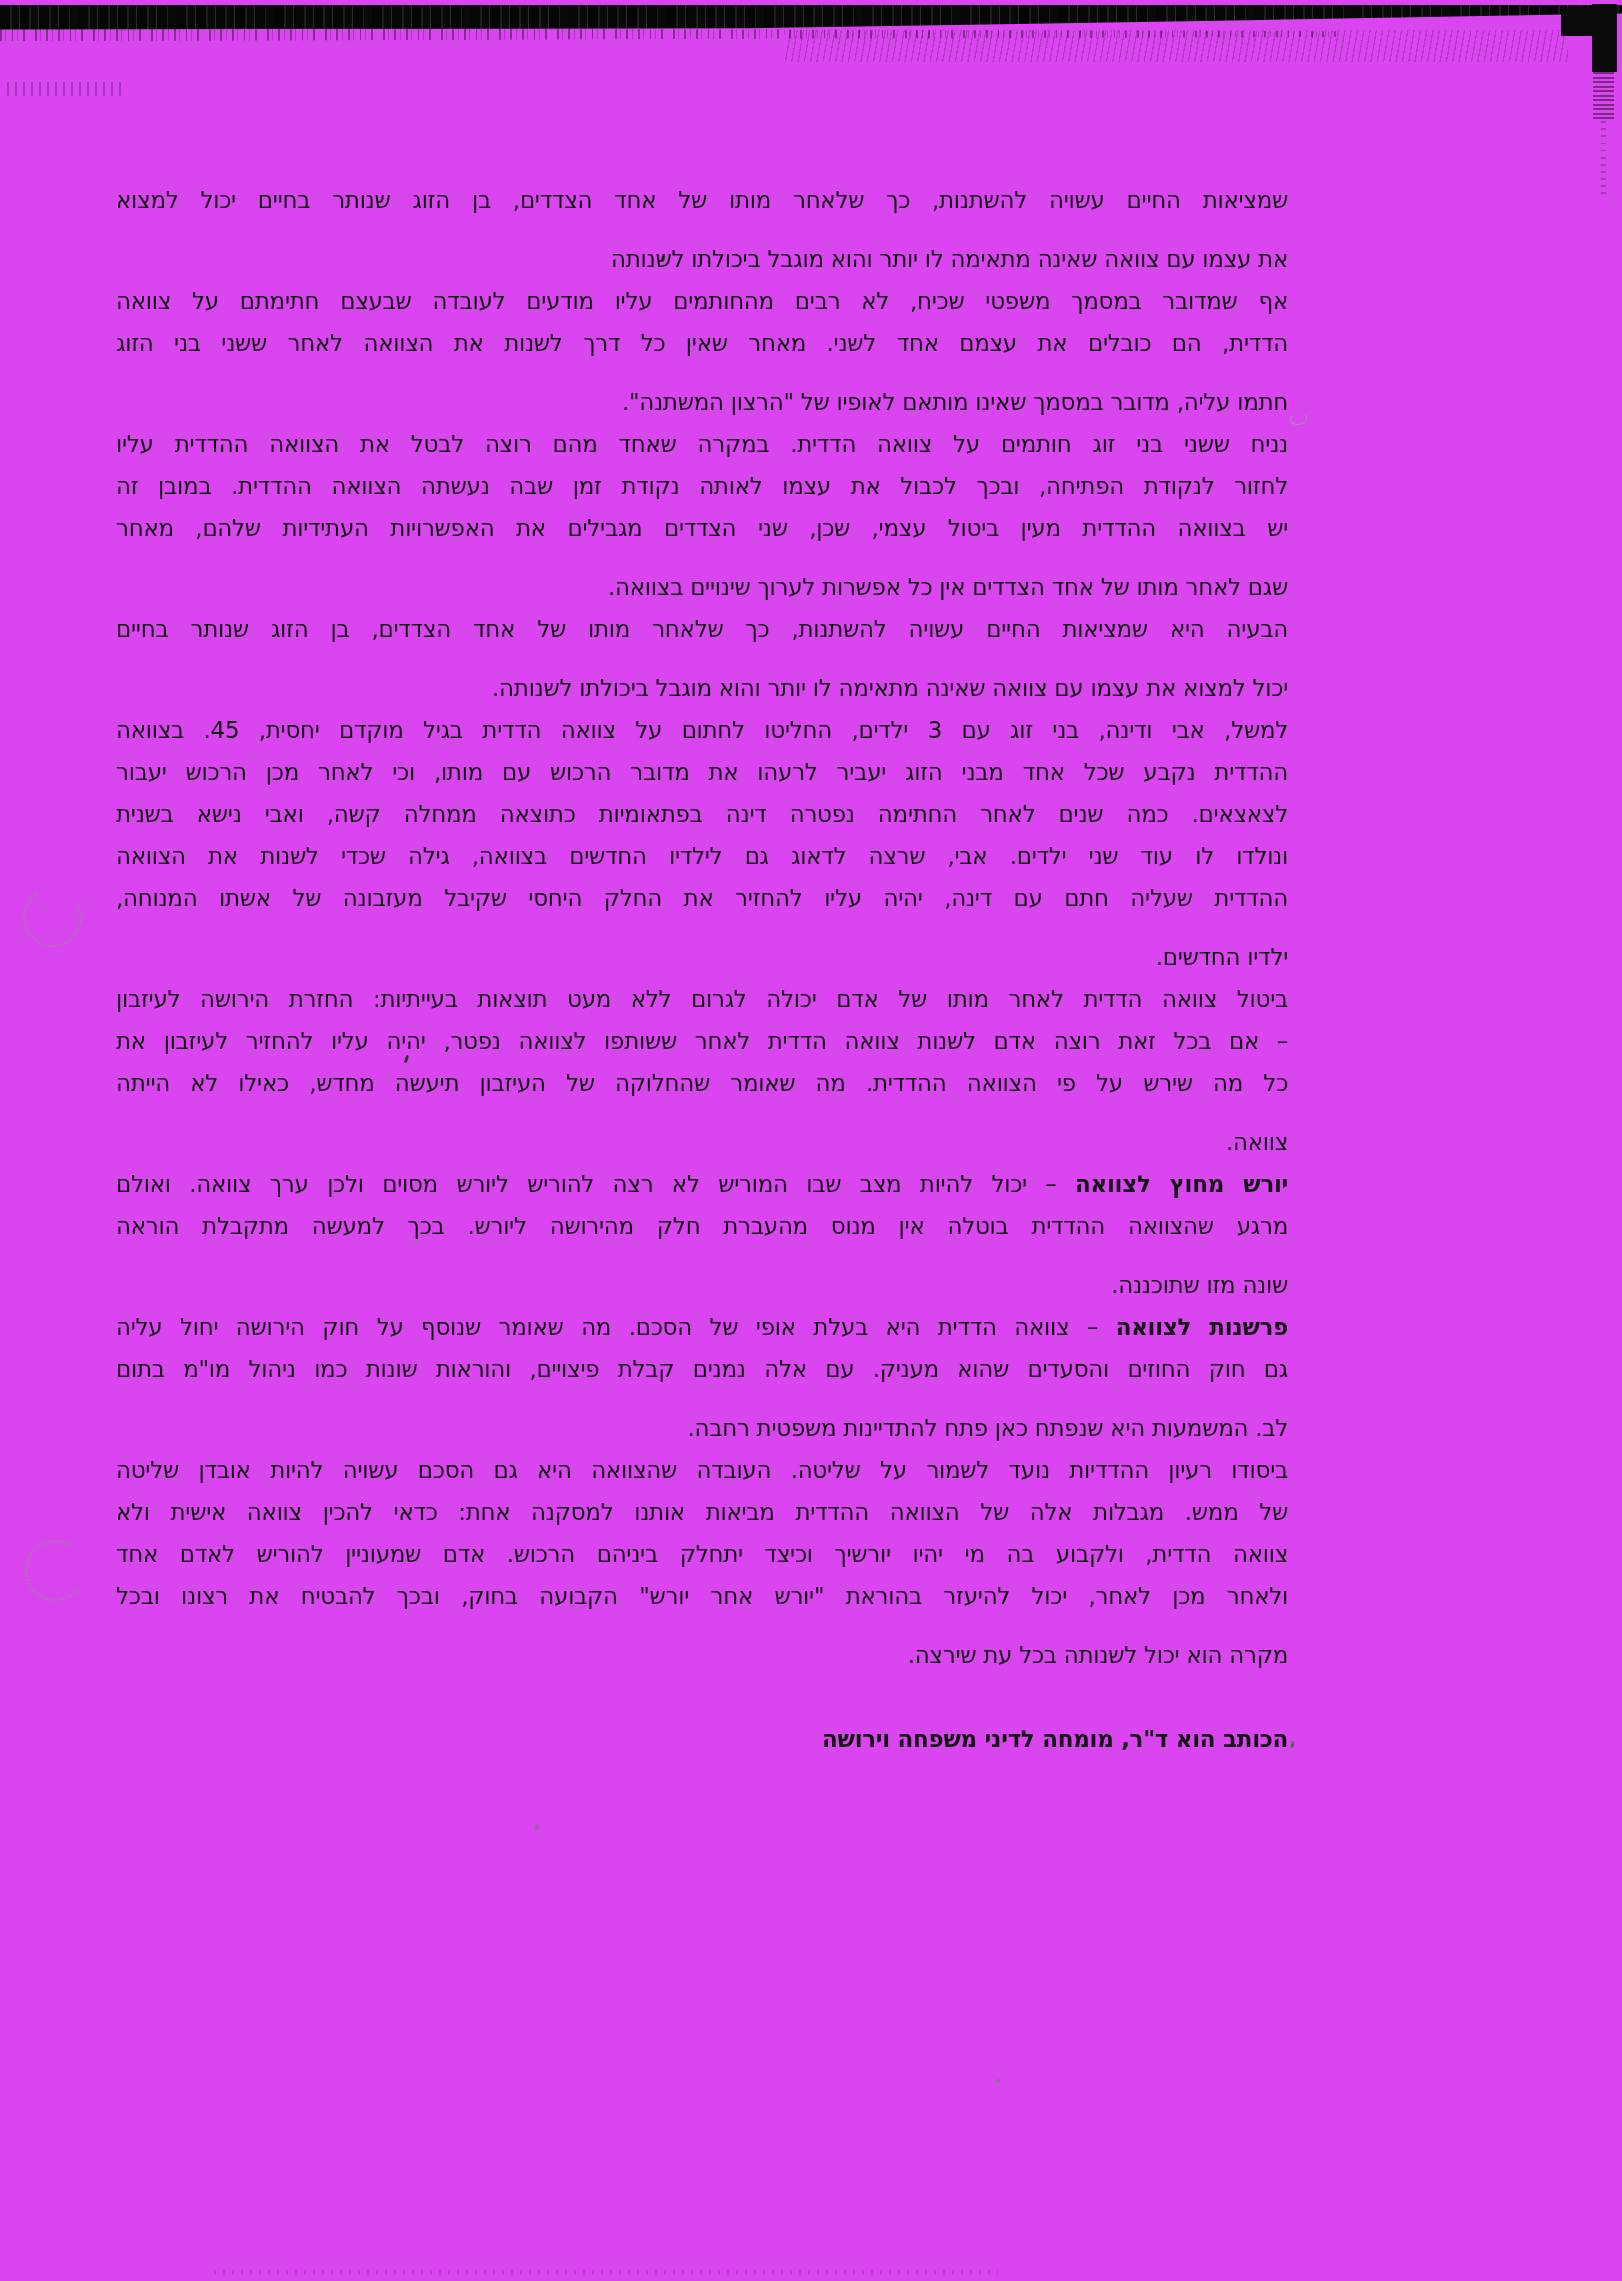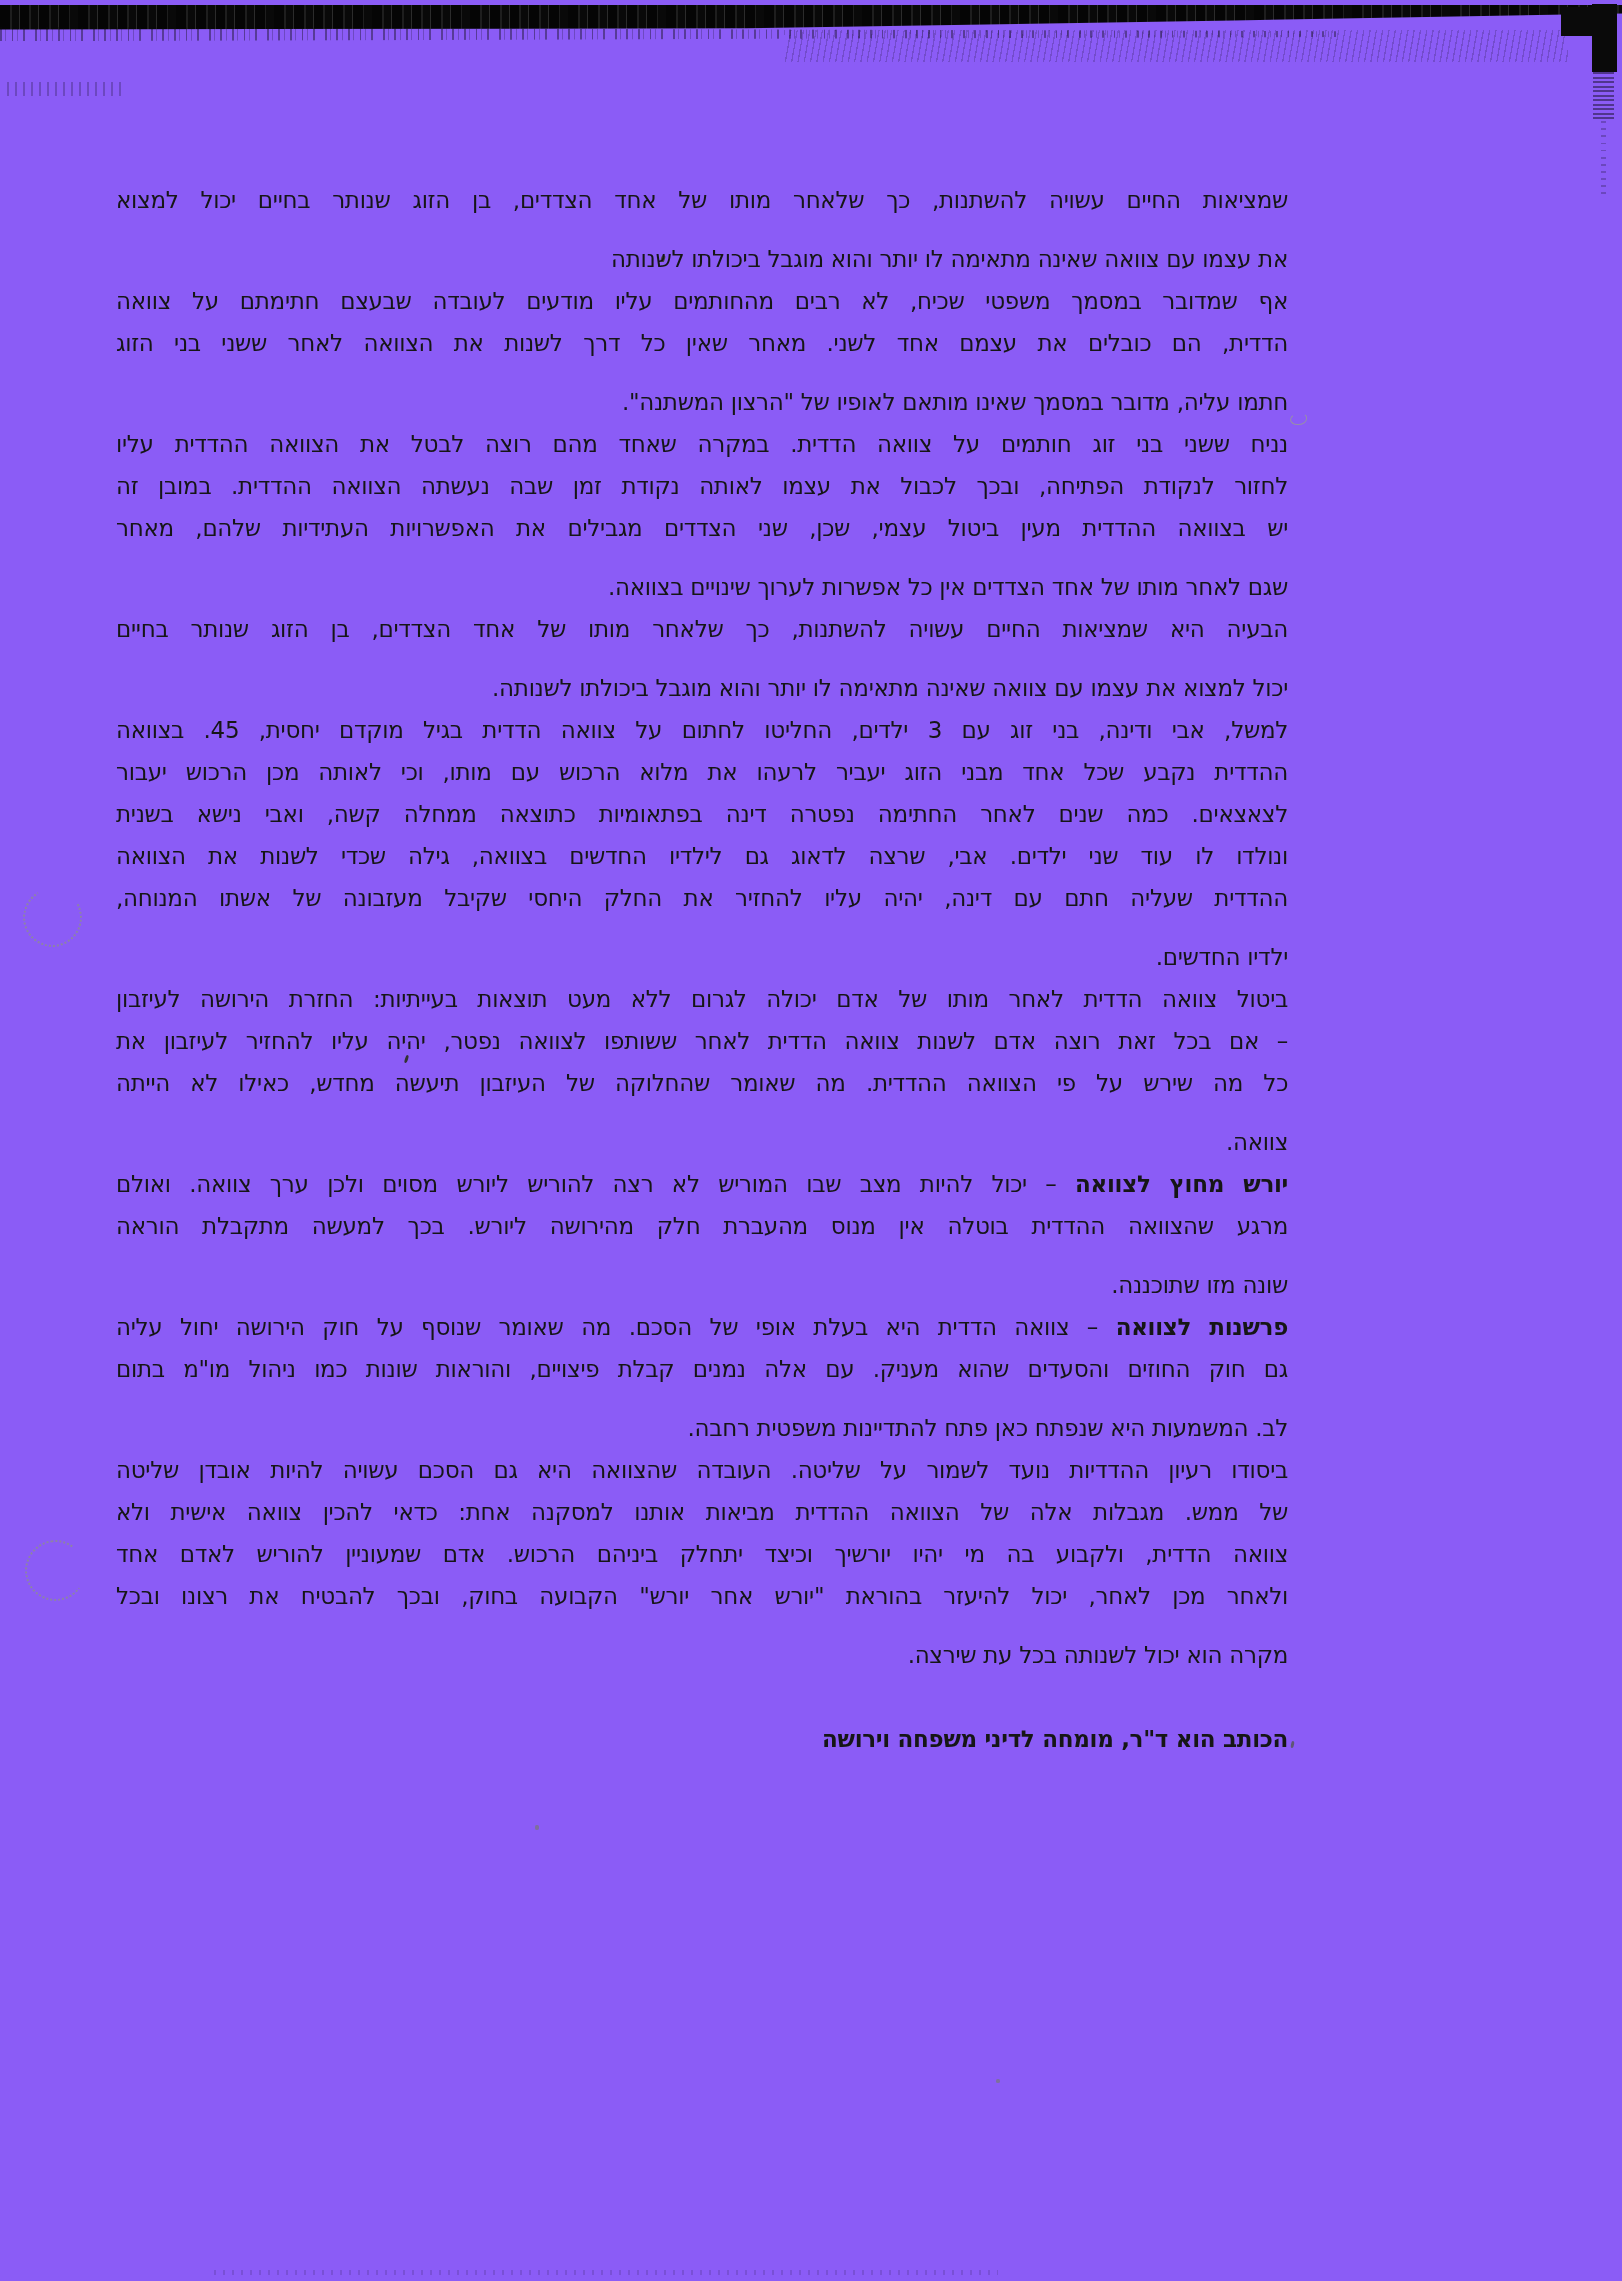--- a/index.html
+++ b/index.html
@@ -1,21 +1,21 @@
 <!DOCTYPE html>
 <html lang="he" style="font-size:14.3px"><head>
 <meta charset="utf-8">
 <style>
   html,body{margin:0;padding:0;}
   body{
     width:1623px;height:2281px;position:relative;overflow:hidden;
     background:#fbfbfa;
     font-family:"DejaVu Sans",sans-serif;
   }
-  .page{position:absolute;inset:0;background:#8b5cf6;padding-left:20px;}
+  .page{position:absolute;inset:0;background:#d946ef;padding-left:20px;}
 
   
   .band{
     position:absolute;left:0;top:4.5px;width:1623px;height:25px;
     background:repeating-linear-gradient(90deg,#050505 0 9.8px,#1e1e1e 9.8px 11.6px,#090909 11.6px 18.7px,#2b2b2b 18.7px 19.6px);
     clip-path:polygon(0 0,100% 0,100% 36%,76% 64%,46% 95%,0 100%);
   }
   .band-speckle{
     position:absolute;left:0;top:27px;width:1337px;height:14.3px;opacity:.5;
     background:repeating-linear-gradient(90deg,rgba(10,10,10,.8) 0 1.8px,transparent 1.8px 5.3px,rgba(10,10,10,.45) 5.3px 6.2px,transparent 6.2px 11.6px);
@@ -107,21 +107,21 @@
       <div class="line"><span class="rest">אף שמדובר במסמך משפטי שכיח, לא רבים מהחותמים עליו מודעים לעובדה שבעצם חתימתם על צוואה</span></div>
       <div class="line"><span class="rest">הדדית, הם כובלים את עצמם אחד לשני. מאחר שאין כל דרך לשנות את הצוואה לאחר ששני בני הזוג</span></div>
       <div class="line last"><span class="rest">חתמו עליה, מדובר במסמך שאינו מותאם לאופיו של "הרצון המשתנה".</span></div>
       <div class="line"><span class="rest">נניח ששני בני זוג חותמים על צוואה הדדית. במקרה שאחד מהם רוצה לבטל את הצוואה ההדדית עליו</span></div>
       <div class="line"><span class="rest">לחזור לנקודת הפתיחה, ובכך לכבול את עצמו לאותה נקודת זמן שבה נעשתה הצוואה ההדדית. במובן זה</span></div>
       <div class="line"><span class="rest">יש בצוואה ההדדית מעין ביטול עצמי, שכן, שני הצדדים מגבילים את האפשרויות העתידיות שלהם, מאחר</span></div>
       <div class="line last"><span class="rest">שגם לאחר מותו של אחד הצדדים אין כל אפשרות לערוך שינויים בצוואה.</span></div>
       <div class="line"><span class="rest">הבעיה היא שמציאות החיים עשויה להשתנות, כך שלאחר מותו של אחד הצדדים, בן הזוג שנותר בחיים</span></div>
       <div class="line last"><span class="rest">יכול למצוא את עצמו עם צוואה שאינה מתאימה לו יותר והוא מוגבל ביכולתו לשנותה.</span></div>
       <div class="line"><span class="rest">למשל, אבי ודינה, בני זוג עם 3 ילדים, החליטו לחתום על צוואה הדדית בגיל מוקדם יחסית, 45. בצוואה</span></div>
-      <div class="line"><span class="rest">ההדדית נקבע שכל אחד מבני הזוג יעביר לרעהו את מלוא הרכוש עם מותו, וכי לאותה מכן הרכוש יעבור</span></div>
+      <div class="line"><span class="rest">ההדדית נקבע שכל אחד מבני הזוג יעביר לרעהו את מדובר הרכוש עם מותו, וכי לאחר מכן הרכוש יעבור</span></div>
       <div class="line"><span class="rest">לצאצאים. כמה שנים לאחר החתימה נפטרה דינה בפתאומיות כתוצאה ממחלה קשה, ואבי נישא בשנית</span></div>
       <div class="line"><span class="rest">ונולדו לו עוד שני ילדים. אבי, שרצה לדאוג גם לילדיו החדשים בצוואה, גילה שכדי לשנות את הצוואה</span></div>
       <div class="line"><span class="rest">ההדדית שעליה חתם עם דינה, יהיה עליו להחזיר את החלק היחסי שקיבל מעזבונה של אשתו המנוחה,</span></div>
       <div class="line last"><span class="rest">ילדיו החדשים.</span></div>
       <div class="line"><span class="rest">ביטול צוואה הדדית לאחר מותו של אדם יכולה לגרום ללא מעט תוצאות בעייתיות: החזרת הירושה לעיזבון</span></div>
       <div class="line"><span class="rest">– אם בכל זאת רוצה אדם לשנות צוואה הדדית לאחר ששותפו לצוואה נפטר, יהיה עליו להחזיר לעיזבון את</span></div>
       <div class="line"><span class="rest">כל מה שירש על פי הצוואה ההדדית. מה שאומר שהחלוקה של העיזבון תיעשה מחדש, כאילו לא הייתה</span></div>
       <div class="line last"><span class="rest">צוואה.</span></div>
       <div class="line"><span class="lead">יורש מחוץ לצוואה</span><span class="rest"> – יכול להיות מצב שבו המוריש לא רצה להוריש ליורש מסוים ולכן ערך צוואה. ואולם</span></div>
       <div class="line"><span class="rest">מרגע שהצוואה ההדדית בוטלה אין מנוס מהעברת חלק מהירושה ליורש. בכך למעשה מתקבלת הוראה</span></div>

